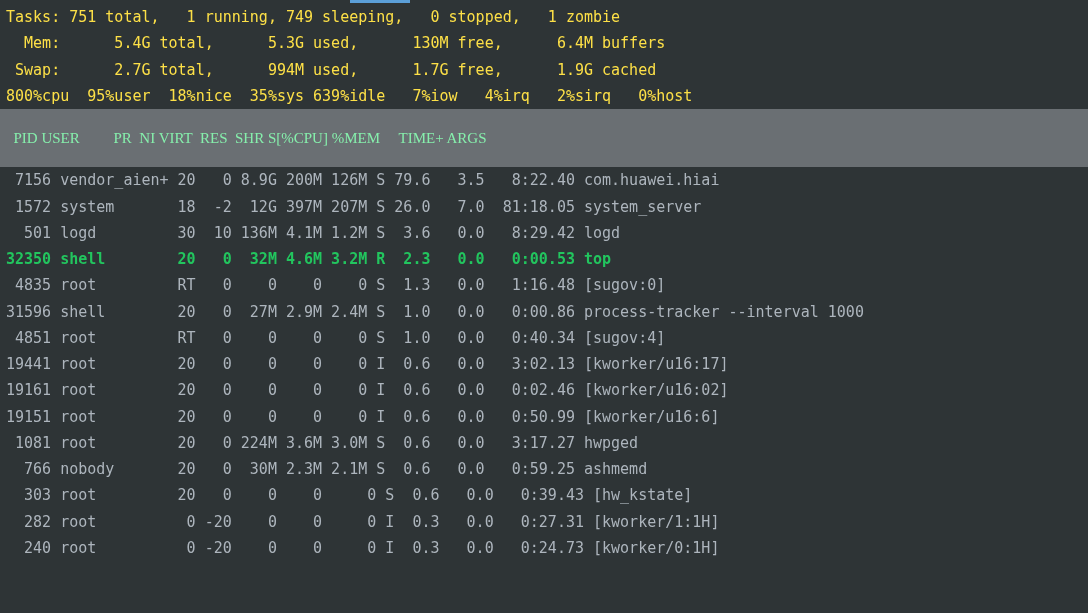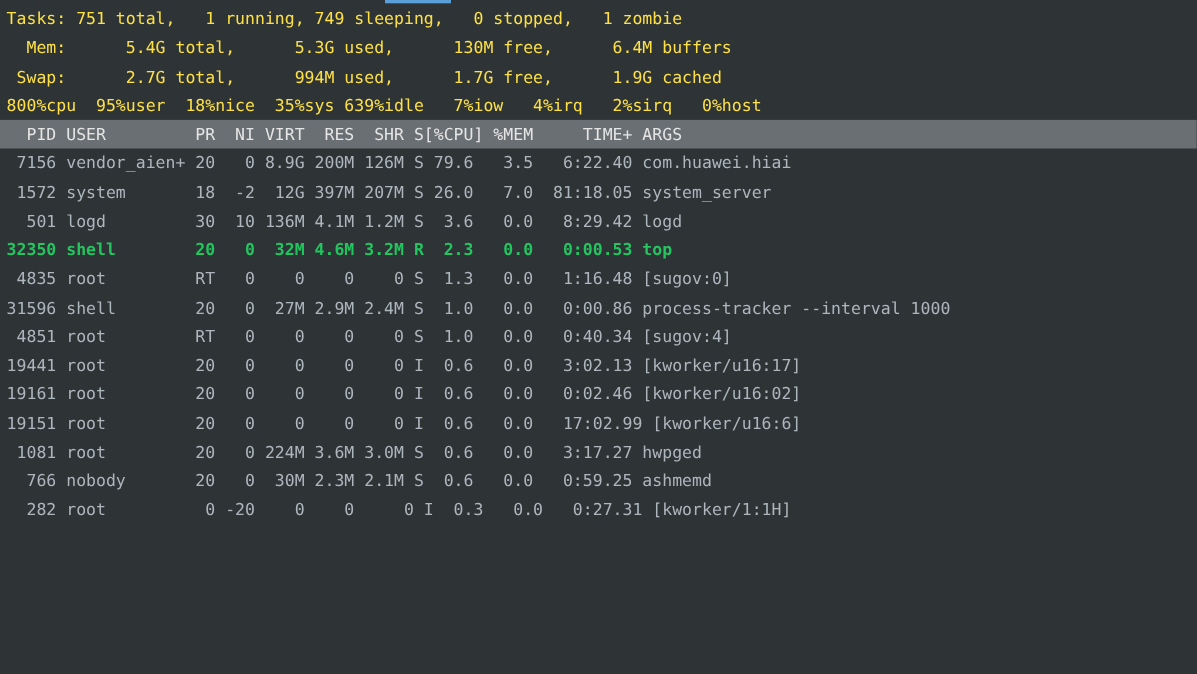--- a/index.html
+++ b/index.html
@@ -20,27 +20,28 @@
     }
     .terminal {
       padding: 4px 6px;
     }
     .summary-line {
       white-space: pre;
       color: #fde047;
     }
     .header-row {
       background: #6a6f73;
-      color: #e5e5e5;
+      color: #86efac;
       white-space: pre;
       font-weight: normal;
-      padding: 0 0;
+      padding: 16px 0;
       margin-left: -6px;
       margin-right: -6px;
       padding-left: 6px;
+      font-family: Liberation Serif, serif;
     }
     .process-row {
       white-space: pre;
       color: #adb5bd;
     }
     .process-row.highlighted {
       color: #22c55e;
       font-weight: bold;
     }
     .tab-indicator {
@@ -57,27 +58,29 @@
 
 <div class="tab-indicator"></div>
 
 <div class="terminal">
   <div class="summary-line">Tasks: 751 total,   1 running, 749 sleeping,   0 stopped,   1 zombie</div>
   <div class="summary-line">  Mem:      5.4G total,      5.3G used,      130M free,      6.4M buffers</div>
   <div class="summary-line"> Swap:      2.7G total,      994M used,      1.7G free,      1.9G cached</div>
   <div class="summary-line">800%cpu  95%user  18%nice  35%sys 639%idle   7%iow   4%irq   2%sirq   0%host</div>
   <div class="header-row">  PID USER         PR  NI VIRT  RES  SHR S[%CPU] %MEM     TIME+ ARGS                              </div>
   <div id="process-list">
-      <div class="process-row"> 7156 vendor_aien+ 20   0 8.9G 200M 126M S 79.6   3.5   6:22.40 com.huawei.hiai</div>
+      <div class="process-row"> 7156 vendor_aien+ 20   0 8.9G 200M 126M S 79.6   3.5   8:22.40 com.huawei.hiai</div>
       <div class="process-row"> 1572 system       18  -2  12G 397M 207M S 26.0   7.0  81:18.05 system_server</div>
       <div class="process-row">  501 logd         30  10 136M 4.1M 1.2M S  3.6   0.0   8:29.42 logd</div>
       <div class="process-row highlighted">32350 shell        20   0  32M 4.6M 3.2M R  2.3   0.0   0:00.53 top</div>
       <div class="process-row"> 4835 root         RT   0    0    0    0 S  1.3   0.0   1:16.48 [sugov:0]</div>
       <div class="process-row">31596 shell        20   0  27M 2.9M 2.4M S  1.0   0.0   0:00.86 process-tracker --interval 1000</div>
       <div class="process-row"> 4851 root         RT   0    0    0    0 S  1.0   0.0   0:40.34 [sugov:4]</div>
       <div class="process-row">19441 root         20   0    0    0    0 I  0.6   0.0   3:02.13 [kworker/u16:17]</div>
       <div class="process-row">19161 root         20   0    0    0    0 I  0.6   0.0   0:02.46 [kworker/u16:02]</div>
-      <div class="process-row">19151 root         20   0    0    0    0 I  0.6   0.0   17:02.99 [kworker/u16:6]</div>
+      <div class="process-row">19151 root         20   0    0    0    0 I  0.6   0.0   0:50.99 [kworker/u16:6]</div>
       <div class="process-row"> 1081 root         20   0 224M 3.6M 3.0M S  0.6   0.0   3:17.27 hwpged</div>
       <div class="process-row">  766 nobody       20   0  30M 2.3M 2.1M S  0.6   0.0   0:59.25 ashmemd</div>
+      <div class="process-row">  303 root         20   0    0    0     0 S  0.6   0.0   0:39.43 [hw_kstate]</div>
       <div class="process-row">  282 root          0 -20    0    0     0 I  0.3   0.0   0:27.31 [kworker/1:1H]</div>
+      <div class="process-row">  240 root          0 -20    0    0     0 I  0.3   0.0   0:24.73 [kworker/0:1H]</div>
     </div>
 </div>
 
 </body></html>

